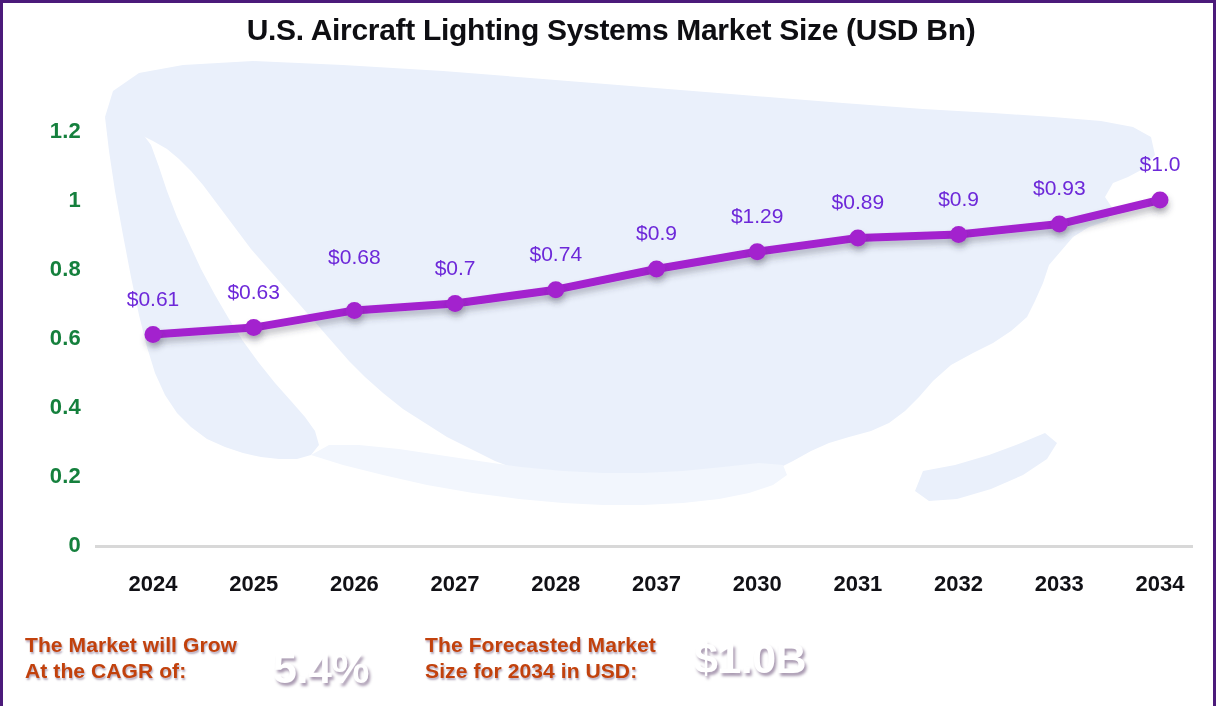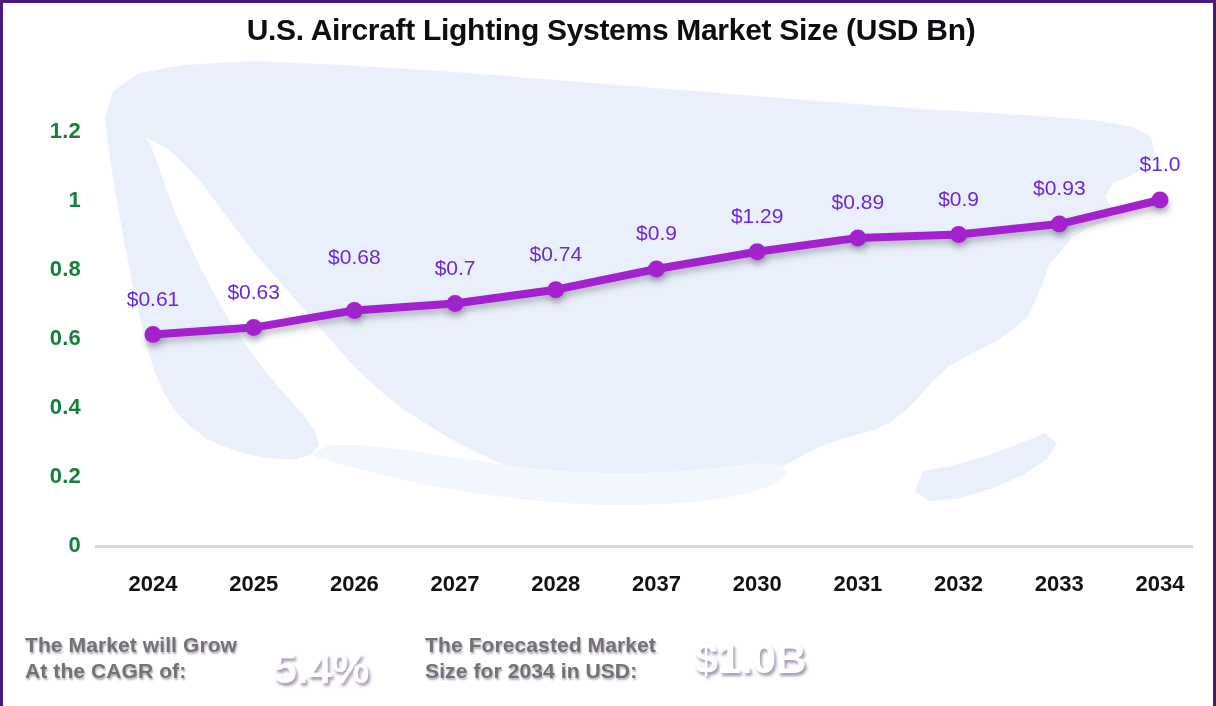--- a/index.html
+++ b/index.html
@@ -122,21 +122,21 @@
     background: linear-gradient(90deg,
         #4b1277 0%, #6a189c 10%, #9d28c4 26%,
         #a72bd0 43%, #a62 acd 50%, #a329c9 62%,
         #97229f 80%, #5c1685 93%, #46116e 100%);
     display: flex;
     align-items: center;
     overflow: hidden;
   }
   .f-cell { display: flex; align-items: center; }
   .f-text {
-    color: #737373;
+    color: #c2410c;
     font-size: 21px;
     font-weight: 700;
     line-height: 1.22;
     letter-spacing: 0.1px;
     text-shadow: 1px 2px 2px rgba(40,0,60,.35);
   }
   .f-big {
     color: #ffffff;
     font-size: 43px;
     font-weight: 800;

